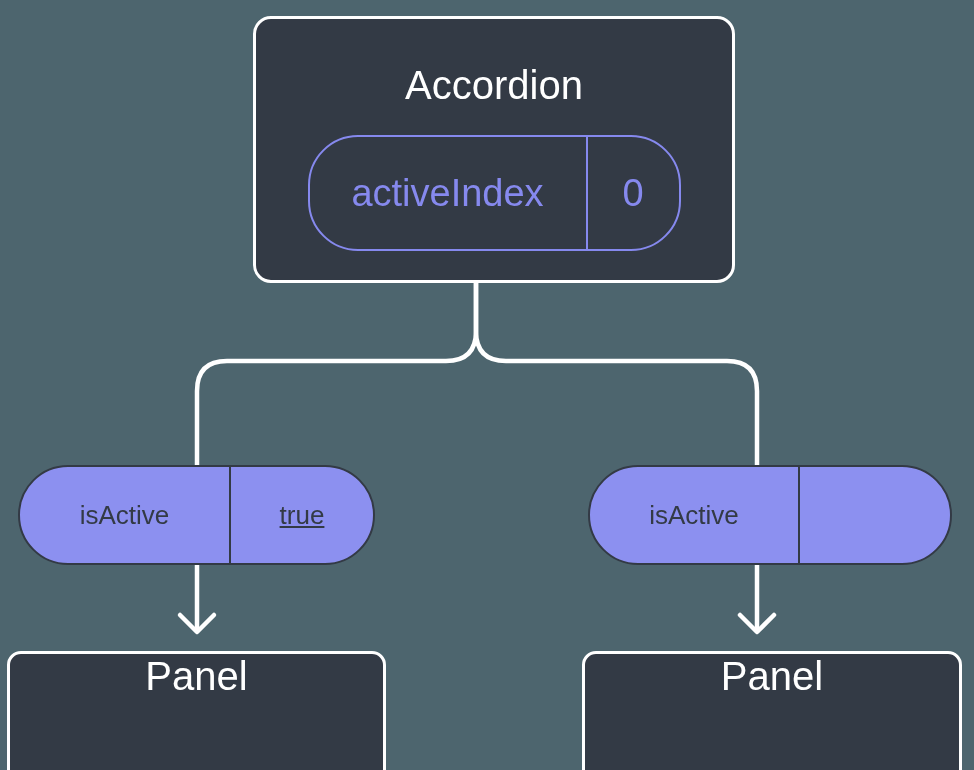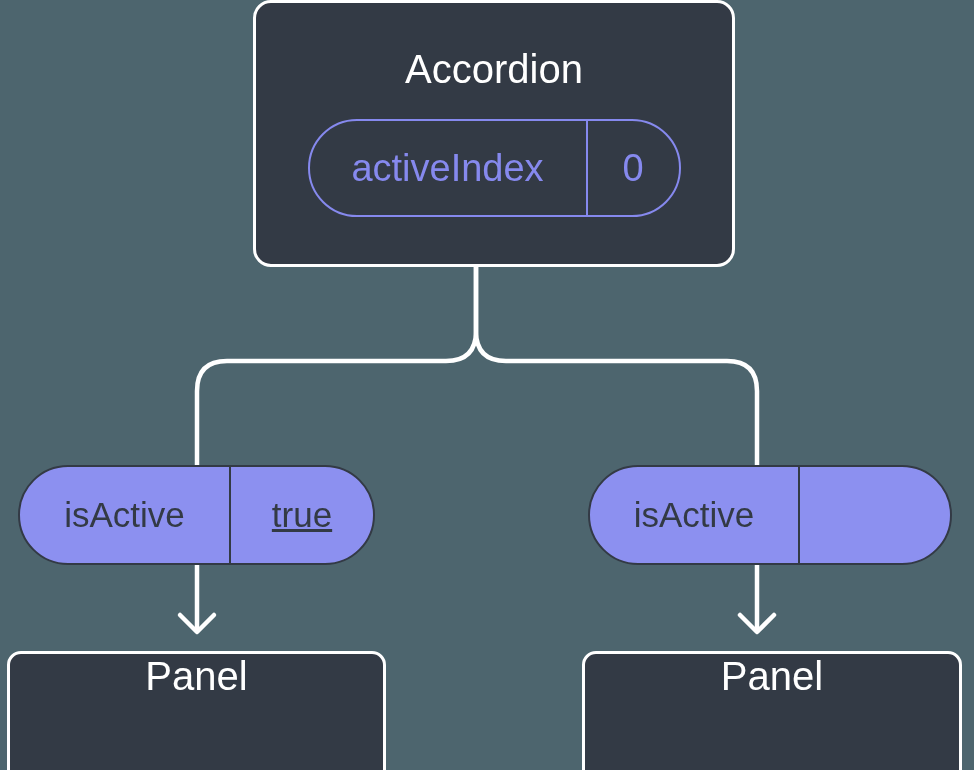--- a/index.html
+++ b/index.html
@@ -16,37 +16,37 @@
     left: 0; top: 0;
     width: 974px; height: 770px;
   }
   .node {
     position: absolute;
     background: #333a45;
     border: 3px solid #ffffff;
     box-sizing: border-box;
   }
   .root-node {
-    left: 253px; top: 0;
+    left: 253px; top: 16px;
     width: 482px; height: 267px;
     border-radius: 18px;
     display: flex;
     flex-direction: column;
     align-items: center;
   }
   .root-title {
     margin-top: 46px;
     font-size: 40px;
     font-weight: 500;
     line-height: 1;
     color: #ffffff;
   }
   .prop-pill {
     margin-top: 30px;
-    width: 373px; height: 98px;
+    width: 373px; height: 116px;
     box-sizing: border-box;
     border: 2.5px solid #8689ee;
     border-radius: 50px;
     display: flex;
     align-items: stretch;
     color: #8689ee;
     font-size: 38px;
     font-weight: 400;
   }
   .prop-pill .seg {
@@ -61,21 +61,21 @@
     position: absolute;
     top: 465px;
     height: 100px;
     box-sizing: border-box;
     background: #8c90f0;
     border: 2.5px solid #333a45;
     border-radius: 52px;
     display: flex;
     align-items: stretch;
     color: #333a45;
-    font-size: 35px;
+    font-size: 26px;
     font-weight: 400;
   }
   .state-pill .seg {
     display: flex;
     align-items: center;
     justify-content: center;
   }
   .state-pill-left { left: 18px; width: 357px; }
   .state-pill-left .seg-name { width: 209px; border-right: 2.5px solid #333a45; }
   .state-pill-right { left: 588px; width: 364px; }

